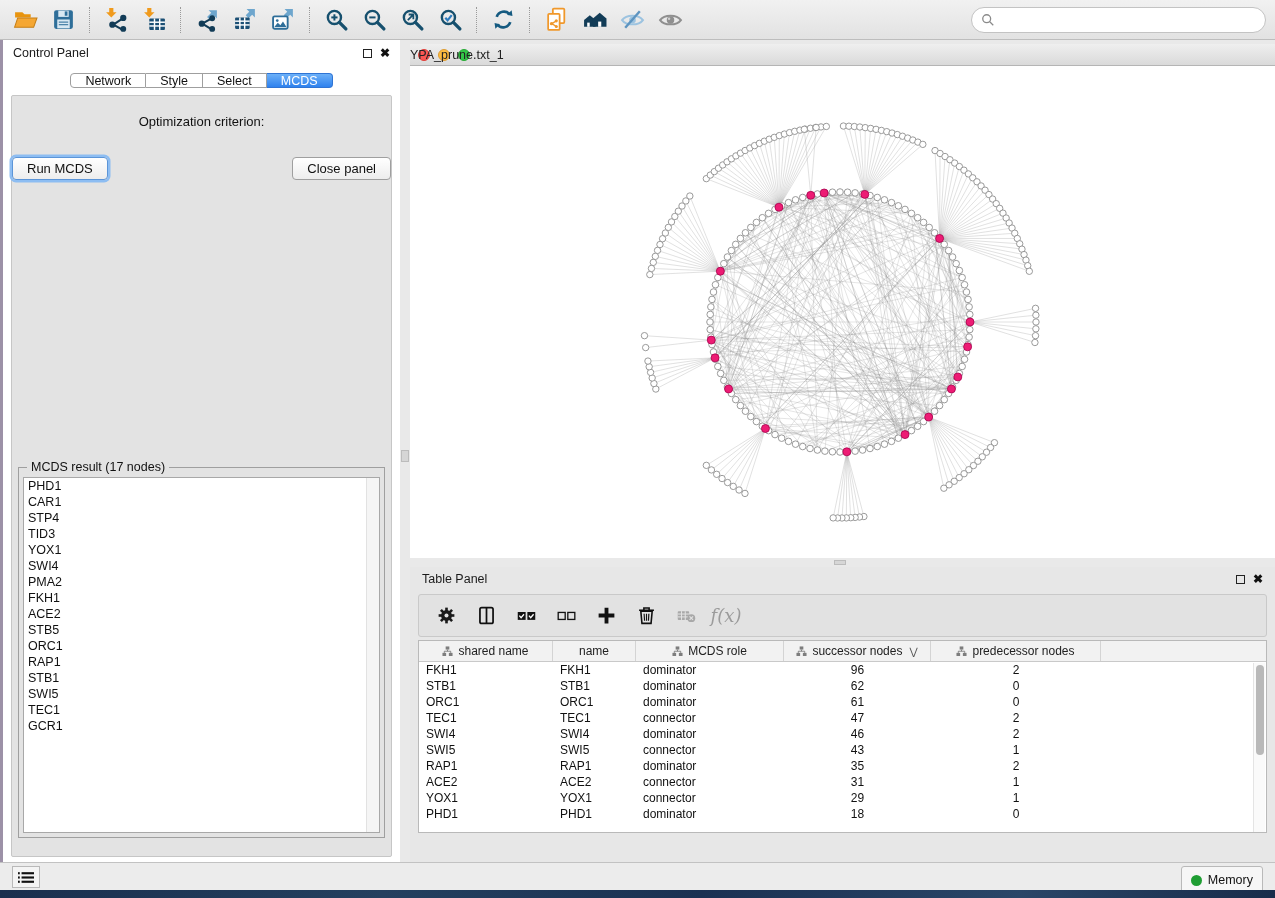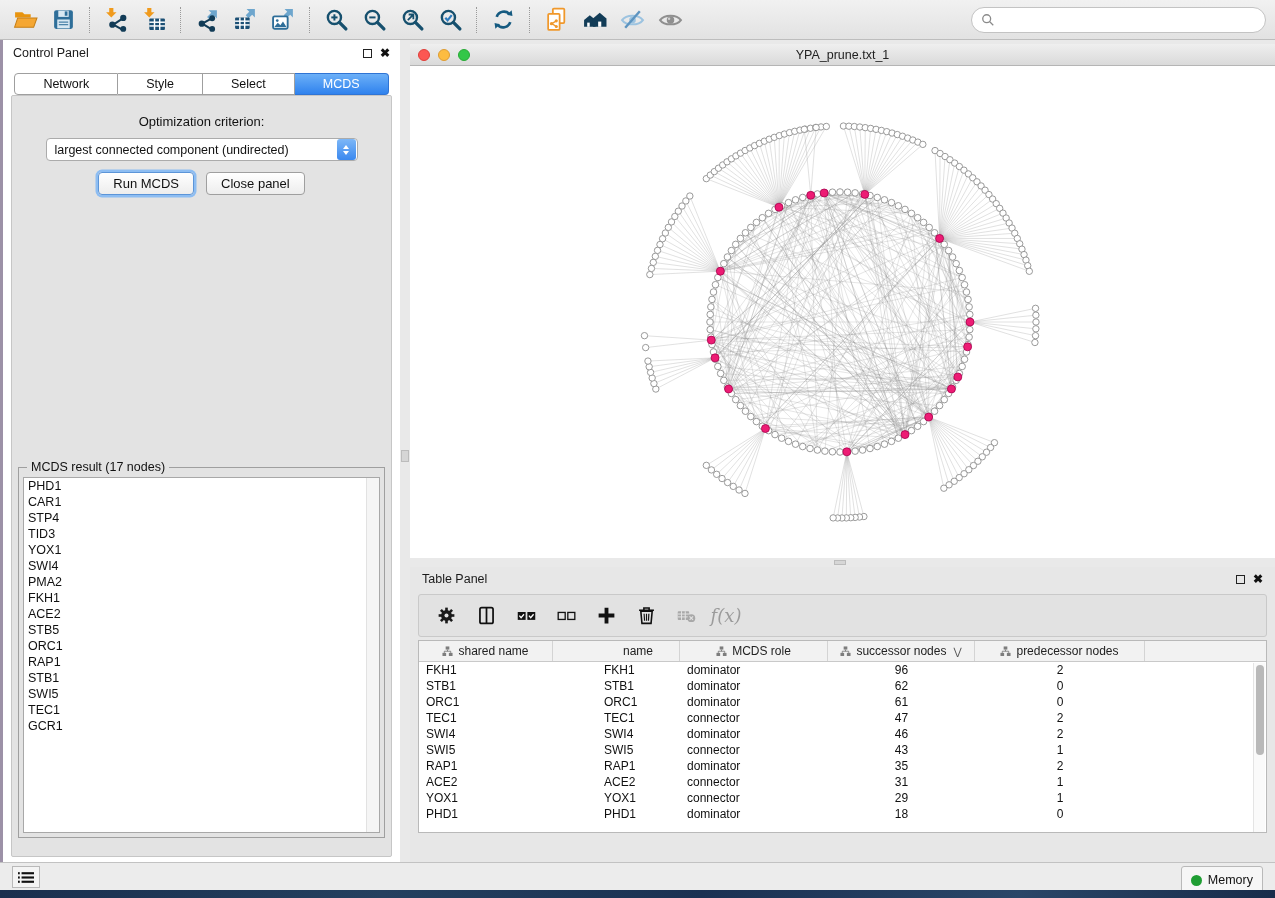--- a/index.html
+++ b/index.html
@@ -24,37 +24,37 @@
     background:linear-gradient(90deg,#1a2f4e,#24405f 30%,#1a3152 55%,#2a4668 80%,#182c4a); }
 
   
   .control-panel { position:absolute; left:3px; top:40px; width:397px; height:822px; background:#ffffff; }
   .cp-header { height:26px; display:flex; align-items:center; padding:0 10px; }
   .panel-title { font-size:12.5px; color:#1a1a1a; }
   .panel-icons { margin-left:auto; display:flex; gap:8px; align-items:center; }
   .float-btn { width:9px; height:9px; border:1.5px solid #222; background:transparent; cursor:pointer; }
   .close-btn { border:none; background:none; font-size:12px; font-weight:bold; color:#111; line-height:9px; cursor:pointer; }
   .cp-tabs { position:absolute; left:0; right:0; top:33px; display:flex; justify-content:center; z-index:2; }
-  .cp-tab { height:22px; padding:0 28px; background:#fff; border:1px solid #9f9f9f; border-left:none;
+  .cp-tab { height:15px; padding:0 14px; background:#fff; border:1px solid #9f9f9f; border-left:none;
     font-size:12.5px; display:flex; align-items:center; color:#111; cursor:pointer; }
   .cp-tab:first-child { border-left:1px solid #9f9f9f; border-radius:4px 0 0 4px; }
   .cp-tab:last-child { border-radius:0 4px 4px 0; }
   .cp-tab.active { background:linear-gradient(#6cb0f8,#2f82ee); color:#fff; border-color:#2f74d4; }
   .cp-box { position:absolute; left:8px; right:8px; top:55px; bottom:5px; background:#e3e3e3;
     border:1px solid #c6c6c6; border-radius:2px; }
   .opt-label { text-align:center; margin-top:18px; font-size:13px; color:#111; }
   .select-box { width:312px; height:23px; margin:9px auto 0; background:#fff; border:1px solid #ababab;
     border-radius:4px; display:flex; align-items:center; cursor:pointer; }
   .select-box .sel-text { flex:1; font-size:12.5px; padding-left:8px; color:#111; white-space:nowrap; }
   .sel-stepper { width:19px; height:21px; border-radius:3px; margin-right:1px;
     background:linear-gradient(#7db7f7,#3a88ef); display:flex; flex-direction:column; align-items:center; justify-content:center; gap:2px; }
   .sel-stepper i { width:0; height:0; border-left:3.5px solid transparent; border-right:3.5px solid transparent; }
   .sel-stepper .up { border-bottom:4px solid #fff; }
   .sel-stepper .dn { border-top:4px solid #fff; }
-  .cp-buttons { display:flex; justify-content:center; gap:12px; margin-top:11px; }
+  .cp-buttons { display:flex; justify-content:space-between; gap:12px; margin-top:28px; }
   .btn { height:23px; padding:0 14px; background:linear-gradient(#ffffff,#ededed); border:1px solid #9f9f9f;
     border-radius:4px; font-size:13px; color:#111; cursor:pointer; }
   .btn.focused { box-shadow:0 0 0 2.5px #8dbdf2; border-color:#5c95d8; }
   .result-group { position:absolute; left:6px; right:6px; top:371px; bottom:18px; border:1px solid #9f9f9f; }
   .result-legend { position:absolute; top:-8px; left:8px; background:#e3e3e3; padding:0 4px; font-size:12.5px; color:#111; }
   .result-list { position:absolute; left:4px; right:4px; top:9px; bottom:4px; background:#fff;
     border:1px solid #a8a8a8; overflow:hidden; }
   .result-scroll { position:absolute; top:0; bottom:0; right:0; width:13px; background:#f5f5f5; border-left:1px solid #e2e2e2; }
   .mcds-item { font-size:12.5px; color:#111; line-height:16px; padding-left:4px; }
 
@@ -65,38 +65,38 @@
   .h-splitter .grip { position:absolute; left:424px; top:2px; width:12px; height:5px; background:#d6d6d6; border:1px solid #bcbcbc; }
 
   
   .right-col { position:absolute; left:410px; top:40px; width:865px; height:822px; background:#e9e9e9; }
   .net-titlebar { position:absolute; left:0; top:4px; width:865px; height:22px;
     background:linear-gradient(#efefef,#dadada); border-bottom:1px solid #b5b5b5; display:flex; align-items:center; }
   .tl { width:12px; height:12px; border-radius:50%; margin-left:8px; cursor:pointer; }
   .tl.red { background:#fc5753; border:1px solid #df3e39; }
   .tl.yellow { background:#fdbc40; border:1px solid #de9c32; }
   .tl.green { background:#33c748; border:1px solid #27aa35; }
-  .net-title { position:absolute; left:0; right:0; text-align:center; font-size:12.5px; color:#222; }
+  .net-title { position:absolute; left:0; right:0; font-size:12.5px; color:#222; }
   .net-canvas { position:absolute; left:0; top:26px; width:865px; height:492px; background:#fff; }
 
   
   .table-panel { position:absolute; left:0; top:527px; width:865px; height:295px; background:#e7e7e7; }
   .tp-header { height:24px; display:flex; align-items:center; padding:0 12px; }
   .tp-toolbar { position:absolute; left:8px; right:8px; top:27px; height:43px; background:#e2e2e2;
     border:1px solid #c9c9c9; border-radius:3px; display:flex; align-items:center; padding-left:12px; gap:10px; }
   .ttb { width:30px; height:32px; border:none; background:transparent; display:flex; align-items:center; justify-content:center; cursor:pointer; }
   .ttb svg { width:21px; height:21px; }
   .fx { font-family:"DejaVu Serif",serif; font-style:italic; font-size:18px; color:#9b9b9b; }
   .ntable { position:absolute; left:8px; right:8px; top:73px; height:193px; background:#fff; border:1px solid #b9b9b9; }
   .thead { display:flex; height:21px; border-bottom:1px solid #c9c9c9; background:#f2f2f2; }
   .th { display:flex; align-items:center; justify-content:center; gap:5px; font-size:12px; color:#222;
     border-right:1px solid #d4d4d4; cursor:pointer; }
   .th svg { width:11px; height:11px; }
   .sort-arrow { font-size:10px; color:#555; margin-left:2px; }
-  .c0 { width:134px; } .c1 { width:83px;margin-left:44px; } .c2 { width:148px; } .c3 { width:147px; } .c4 { width:170px; }
+  .c0 { width:134px; } .c1 { width:83px; } .c2 { width:148px; } .c3 { width:147px; } .c4 { width:170px; }
   .tbody { position:relative; }
   .trow { display:flex; height:16px; align-items:center; cursor:default; }
   .tcell { font-size:12px; color:#111; padding:0 7px; white-space:nowrap; }
   .tcell.c3,.tcell.c4 { text-align:center; }
   .tscroll { position:absolute; right:1px; top:22px; width:12px; height:169px; background:#fafafa; border-left:1px solid #e4e4e4; }
   .tscroll .thumb { position:absolute; left:2px; top:2px; width:8px; height:90px; background:#b9b9b9; border-radius:5px; }
   .table-tabs { position:absolute; left:0; right:0; top:306px; display:flex; justify-content:center; }
   .t-tab { height:22px; padding:0 13px; background:#fff; border:1px solid #a8a8a8; border-left:none;
     font-size:12.5px; color:#111; display:flex; align-items:center; cursor:pointer; }
   .t-tab:first-child { border-left:1px solid #a8a8a8; border-radius:4px 0 0 4px; }
@@ -290,27 +290,20 @@
       </span>
     </div>
     <div class="cp-tabs">
       <div class="cp-tab">Network</div>
       <div class="cp-tab">Style</div>
       <div class="cp-tab">Select</div>
       <div class="cp-tab active">MCDS</div>
     </div>
     <div class="cp-box">
       <div class="opt-label">Optimization criterion:</div>
-      <div class="select-box">
-        <span class="sel-text">largest connected component (undirected)</span>
-        <span class="sel-stepper">
-            <i class="up"></i>
-            <i class="dn"></i>
-          </span>
-      </div>
       <div class="cp-buttons">
         <button class="btn focused">Run MCDS</button>
         <button class="btn">Close panel</button>
       </div>
       <div class="result-group">
         <span class="result-legend">MCDS result (17 nodes)</span>
         <div class="result-list">
           <div id="mcds-list">
               <div class="mcds-item">PHD1</div>
               <div class="mcds-item">CAR1</div>

